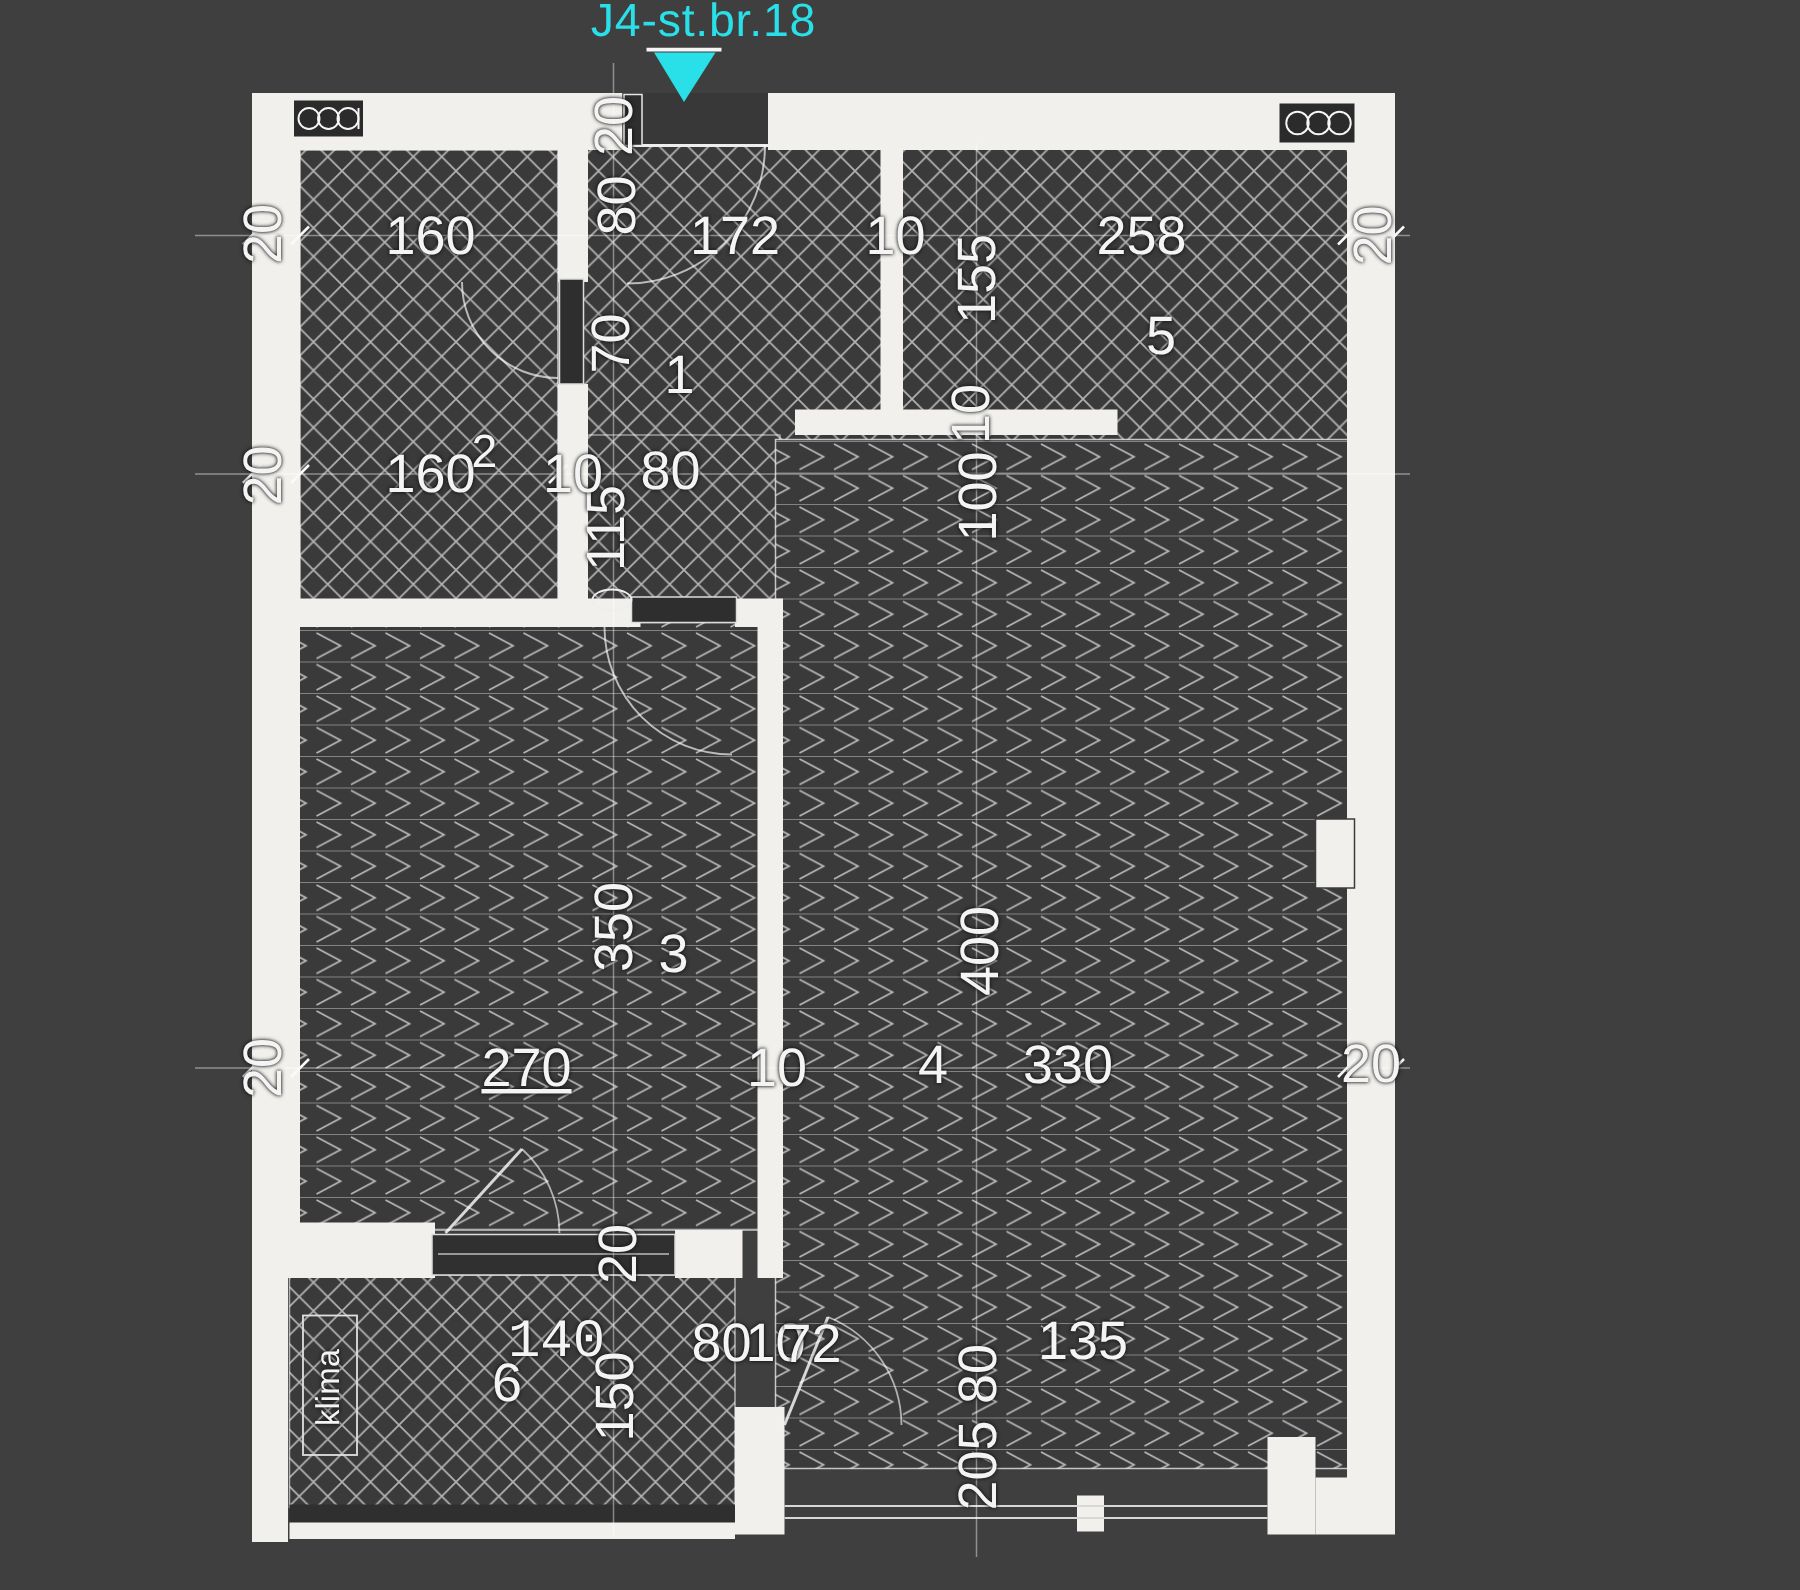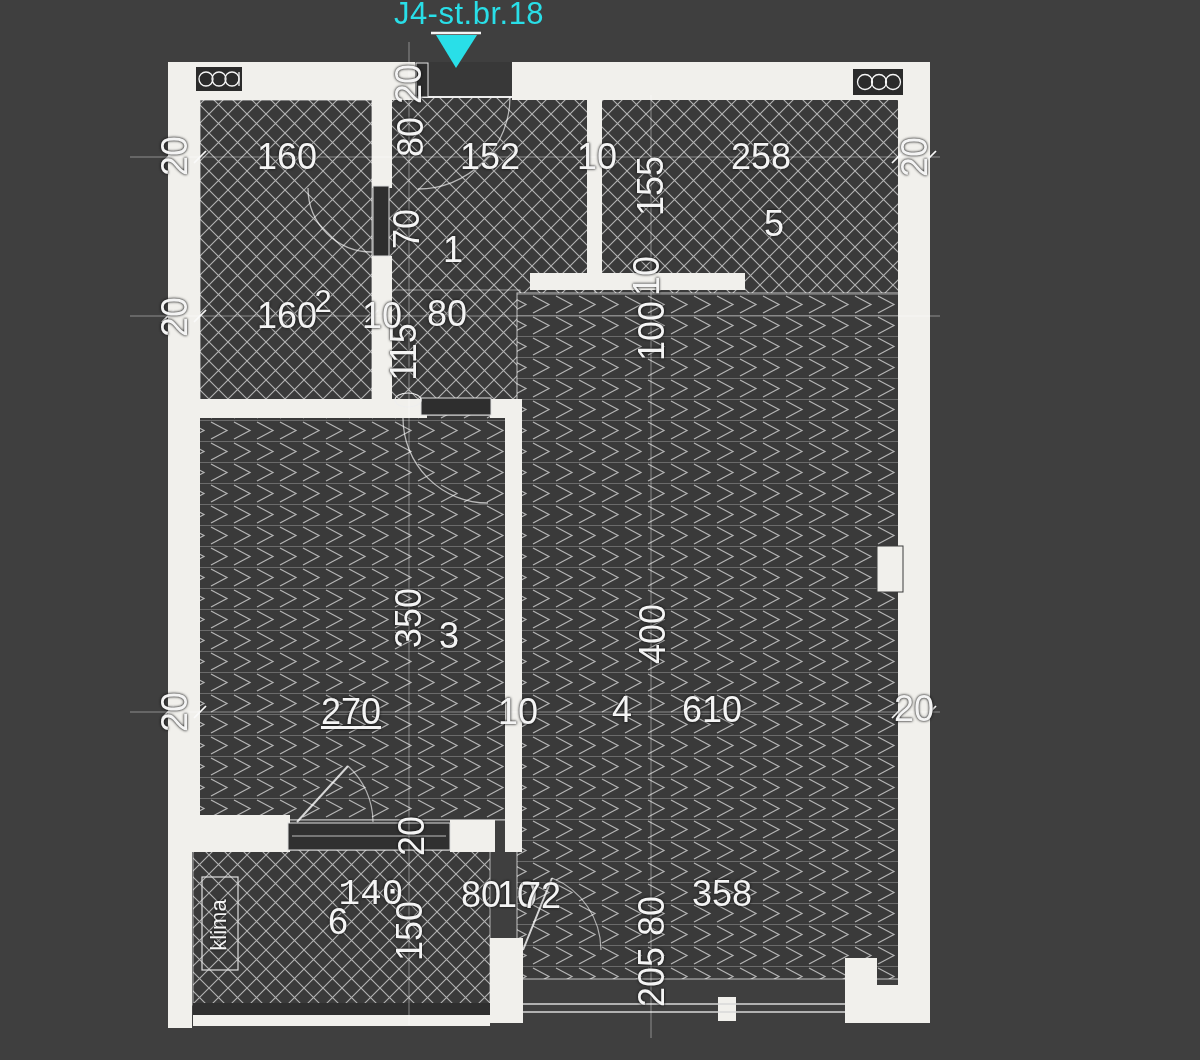--- a/index.html
+++ b/index.html
@@ -155,49 +155,49 @@
   </svg>
 
   <div class="title">J4-st.br.18</div>
 
   <div class="labels">
       <span class="lbl rot" style="left: 409px; top: 84px;">20</span>
       <span class="lbl rot" style="left: 411px; top: 137px;">80</span>
       <span class="lbl rot" style="left: 407px; top: 229px;">70</span>
       <span class="lbl rot" style="left: 404px; top: 352px;">115</span>
       <span class="lbl" style="left: 287px; top: 157px;">160</span>
-      <span class="lbl" style="left: 490px; top: 157px;">152</span>
+      <span class="lbl" style="left: 490px; top: 157px;">172</span>
       <span class="lbl" style="left: 597px; top: 157px;">10</span>
       <span class="lbl" style="left: 761px; top: 157px; text-align: center;">258</span>
       <span class="lbl rot" style="left: 175px; top: 156px;">20</span>
       <span class="lbl rot" style="left: 915px; top: 157px;">20</span>
       <span class="lbl rot" style="left: 651px; top: 186px;">155</span>
       <span class="lbl" style="left: 453px; top: 250px;">1</span>
       <span class="lbl" style="left: 774px; top: 224px;">5</span>
       <span class="lbl" style="left: 287px; top: 316px;">160</span>
       <span class="lbl" style="left: 323px; top: 301px; font-size: 31px;">2</span>
       <span class="lbl" style="left: 382px; top: 316px;">10</span>
       <span class="lbl" style="left: 447px; top: 314px;">80</span>
       <span class="lbl rot" style="left: 175px; top: 317px;">20</span>
       <span class="lbl rot" style="left: 647px; top: 276px;">10</span>
       <span class="lbl rot" style="left: 652px; top: 331px;">100</span>
       <span class="lbl rot" style="left: 409px; top: 618px;">350</span>
       <span class="lbl" style="left: 449px; top: 636px;">3</span>
       <span class="lbl rot" style="left: 653px; top: 634px;">400</span>
       <span class="lbl" style="left: 351px; top: 712px; text-decoration: underline;">270</span>
       <span class="lbl" style="left: 518px; top: 712px;">10</span>
       <span class="lbl" style="left: 622px; top: 710px;">4</span>
-      <span class="lbl" style="left: 712px; top: 710px;">610</span>
+      <span class="lbl" style="left: 712px; top: 710px;">330</span>
       <span class="lbl rot" style="left: 175px; top: 712px;">20</span>
       <span class="lbl" style="left: 914px; top: 709px;">20</span>
       <span class="lbl rot" style="left: 412px; top: 836px;">20</span>
       <span class="lbl" style="left: 371px; top: 895px; font-family: Liberation Mono, monospace;">140</span>
       <span class="lbl" style="left: 338px; top: 922px;">6</span>
       <span class="lbl rot" style="left: 410px; top: 931px;">150</span>
       <span class="lbl rot" style="left: 219px; top: 925px; font-size: 22px;">klima</span>
       <span class="lbl" style="left: 481px; top: 895px;">80</span>
       <span class="lbl" style="left: 517px; top: 895px;">10</span>
       <span class="lbl" style="left: 541px; top: 896px;">72</span>
-      <span class="lbl" style="left: 722px; top: 894px;">358</span>
+      <span class="lbl" style="left: 722px; top: 894px;">135</span>
       <span class="lbl rot" style="left: 652px; top: 916px;">80</span>
       <span class="lbl rot" style="left: 652px; top: 977px;">205</span>
     </div>
 </div>
 
 </body></html>

